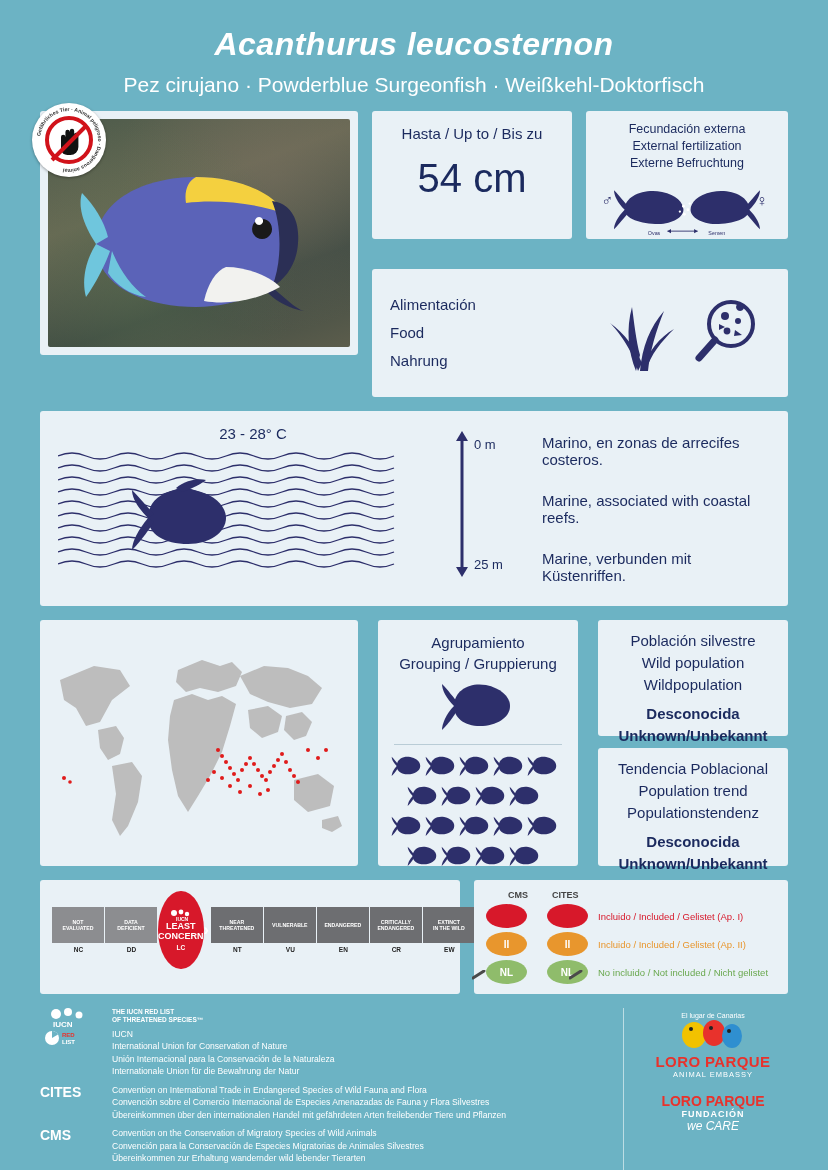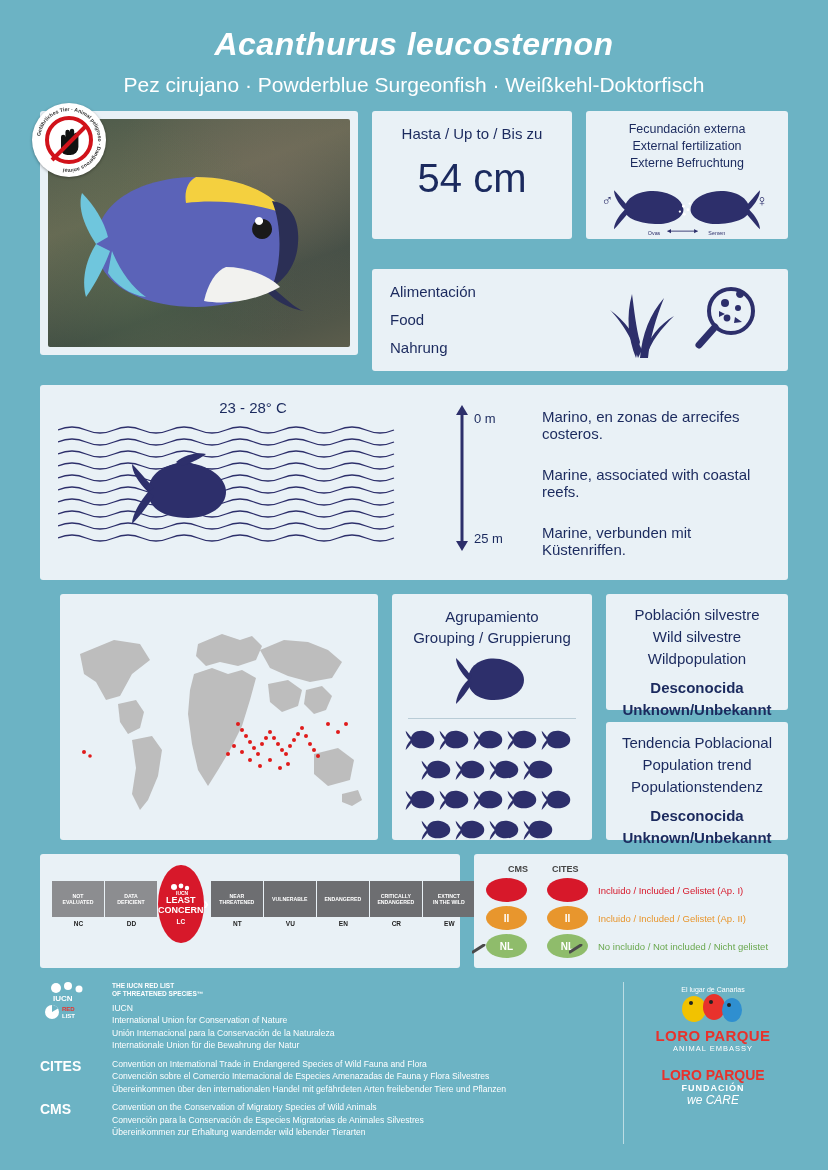--- a/index.html
+++ b/index.html
@@ -66,36 +66,36 @@
 
   .right-top { display:flex; flex-direction:column; gap:30px; flex:1; }
   .right-top-row1 { display:flex; gap:14px; }
   .size-panel { width:200px; padding:14px 12px; text-align:center; height:128px; }
   .size-label { font-size:15px; color:#1b2a5e; }
   .size-value { font-size:40px; margin-top:14px; color:#1b2a5e; }
   .repro-panel { flex:1; padding:10px 12px; height:128px; text-align:center; }
   .repro-lines { font-size:12.5px; line-height:1.35; }
   .repro-art { margin-top:4px; position:relative; height:68px; }
 
-  .food-panel { padding:14px 18px; height:102px; display:flex; align-items:center; }
+  .food-panel { padding:14px 18px; height:128px; display:flex; align-items:center; }
   .food-words { font-size:15px; line-height:1.85; width:210px; }
   .food-icons { flex:1; display:flex; align-items:center; justify-content:space-around; }
 
   
   .habitat { margin:14px 40px 0 40px; padding:14px 18px; height:195px; display:flex; }
   .habitat-left { width:390px; position:relative; }
   .temp { font-size:15px; text-align:center; margin-bottom:6px; }
   .waves { position:relative; height:140px; }
   .depth-col { width:80px; position:relative; }
   .depth-label { position:absolute; font-size:13px; }
   .habitat-right { flex:1; padding-left:14px; display:flex; flex-direction:column; justify-content:center; gap:24px; }
   .habitat-right div { font-size:15px; }
 
   
-  .row-mid { display:flex; gap:14px; padding:14px 40px 0 60px; align-items:flex-start;border-radius:24px; }
+  .row-mid { display:flex; gap:20px; padding:14px 40px 0 40px; align-items:flex-start;border-radius:24px; }
   .map-panel { width:318px; padding:10px; height:246px; }
   .map-inner { width:100%; height:100%; background:#e9f1f6; position:relative; overflow:hidden; }
   .group-panel { width:200px; padding:12px 10px; height:246px; text-align:center; }
   .group-title { font-size:15px; line-height:1.4; }
   .group-divider { height:1px; background:#b9ccd6; margin:8px 6px; }
   .pop-col { flex:1; display:flex; flex-direction:column; gap:12px; }
   .pop-panel { padding:10px 8px; text-align:center; }
   .pop-panel .l { font-size:15px; line-height:1.45; }
   .pop-panel .v { font-size:15px; font-weight:bold; line-height:1.45; margin-top:8px; }
 
@@ -462,21 +462,21 @@
               <path d="M16 26 C8 18 4 10 4 4 C10 10 16 18 20 23 Z"></path>
               <path d="M16 26 C8 34 4 44 4 50 C12 42 18 33 20 29 Z"></path>
           </g>
         </g>
       </svg>
     </div>
 
     <div class="pop-col">
       <div class="panel pop-panel" style="height:116px">
         <div class="l">Población silvestre</div>
-        <div class="l">Wild silvestre</div>
+        <div class="l">Wild population</div>
         <div class="l">Wildpopulation</div>
         <div class="v">Desconocida</div>
         <div class="v" style="margin-top:0">Unknown/Unbekannt</div>
       </div>
       <div class="panel pop-panel" style="height:118px">
         <div class="l">Tendencia Poblacional</div>
         <div class="l">Population trend</div>
         <div class="l">Populationstendenz</div>
         <div class="v">Desconocida</div>
         <div class="v" style="margin-top:0">Unknown/Unbekannt</div>

